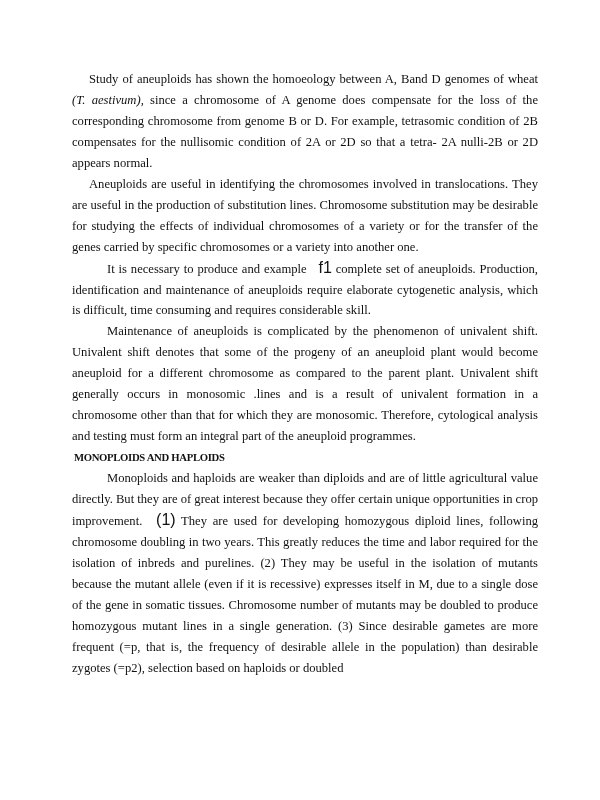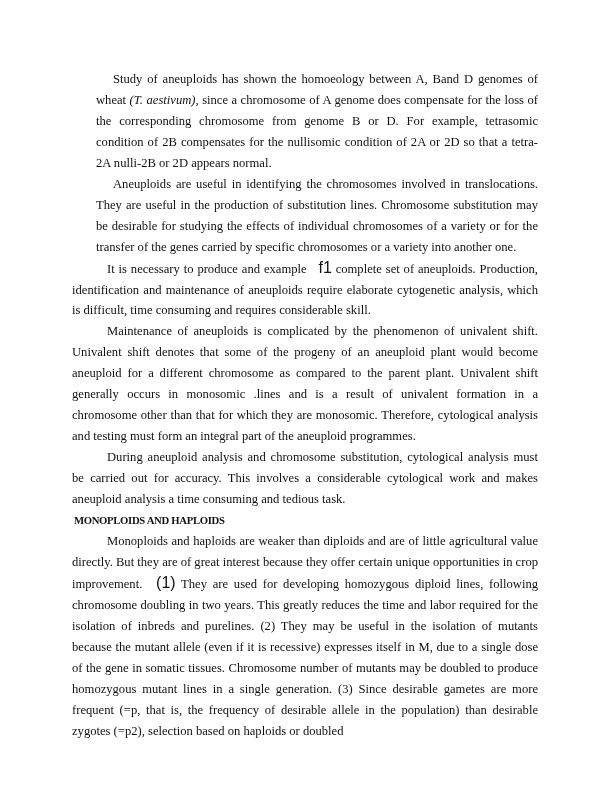--- a/index.html
+++ b/index.html
@@ -21,21 +21,21 @@
       font-family: "Liberation Serif", "DejaVu Serif", serif;
       font-size: 12.6px;
       line-height: 20.95px;
       color: #111111;
     }
     .para {
       margin: 0;
       text-align: justify;
       text-align-last: left;
     }
-    .indent-sm { text-indent: 17px; margin-left: 24px; }
+    .indent-sm { text-indent: 17px; }
     .indent-lg { text-indent: 35px; }
     .heading {
       margin: 0;
       font-weight: bold;
       font-size: 12.6px;
       line-height: 20.95px;
     }
     .heading-caps {
       margin: 0;
       padding-left: 2px;
@@ -56,19 +56,18 @@
 
   <p class="para indent-sm"><span>Study of aneuploids has shown the homoeology between A, Band D genomes of wheat </span><span class="ital">(T. aestivum),</span><span> since a chromosome of A genome does compensate for the loss of the corresponding chromosome from genome B or D. For example, tetrasomic condition of 2B compensates for the nullisomic condition of 2A or 2D so that a tetra- 2A nulli-2B or 2D appears normal.</span></p>
 
   <p class="para indent-sm">Aneuploids are useful in identifying the chromosomes involved in translocations. They are useful in the production of substitution lines. Chromosome substitution may be desirable for studying the effects of individual chromosomes of a variety or for the transfer of the genes carried by specific chromosomes or a variety into another one.</p>
 
 
   <p class="para indent-lg"><span>It is necessary to produce and example </span><span class="alt-glyph">f1</span><span> complete set of aneuploids. Production, identification and maintenance of aneuploids require elaborate cytogenetic analysis, which is difficult, time consuming and requires considerable skill.</span></p>
 
   <p class="para indent-lg">Maintenance of aneuploids is complicated by the phenomenon of univalent shift. Univalent shift denotes that some of the progeny of an aneuploid plant would become aneuploid for a different chromosome as compared to the parent plant. Univalent shift generally occurs in monosomic .lines and is a result of univalent formation in a chromosome other than that for which they are monosomic. Therefore, cytological analysis and testing must form an integral part of the aneuploid programmes.</p>
 
-  <p class="para indent-lg">During aneuploid analysis and chromosome substitution, cytological analysis must be carried out for accuracy. This involves a considerable cytological work and makes aneuploid analysis a time consuming and tedious task.</p>
 
   <h3 class="heading-caps">MONOPLOIDS AND HAPLOIDS</h3>
 
   <p class="para indent-lg"><span>Monoploids and haploids are weaker than diploids and are of little agricultural value directly. But they are of great interest because they offer certain unique opportunities in crop improvement. </span><span class="alt-glyph">(1)</span><span> They are used for developing homozygous diploid lines, following chromosome doubling in two years. This greatly reduces the time and labor required for the isolation of inbreds and purelines. (2) They may be useful in the isolation of mutants because the mutant allele (even if it is recessive) expresses itself in M, due to a single dose of the gene in somatic tissues. Chromosome number of mutants may be doubled to produce homozygous mutant lines in a single generation. (3) Since desirable gametes are more frequent (=p, that is, the frequency of desirable allele in the population) than desirable zygotes (=p2), selection based on haploids or doubled</span></p>
 
 </div>
 
 </body></html>

